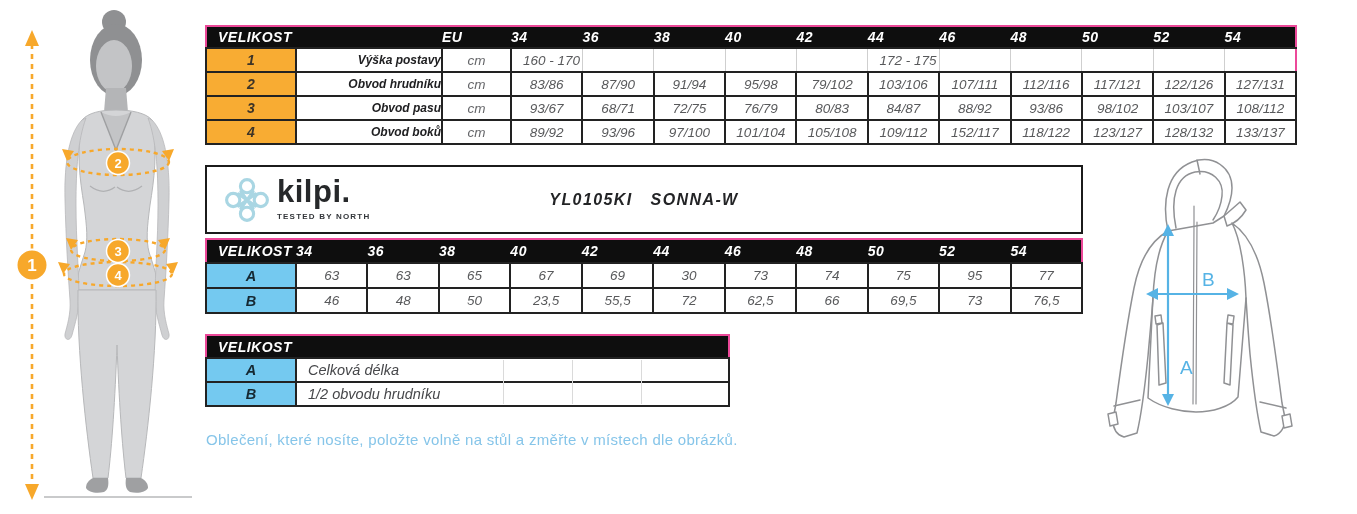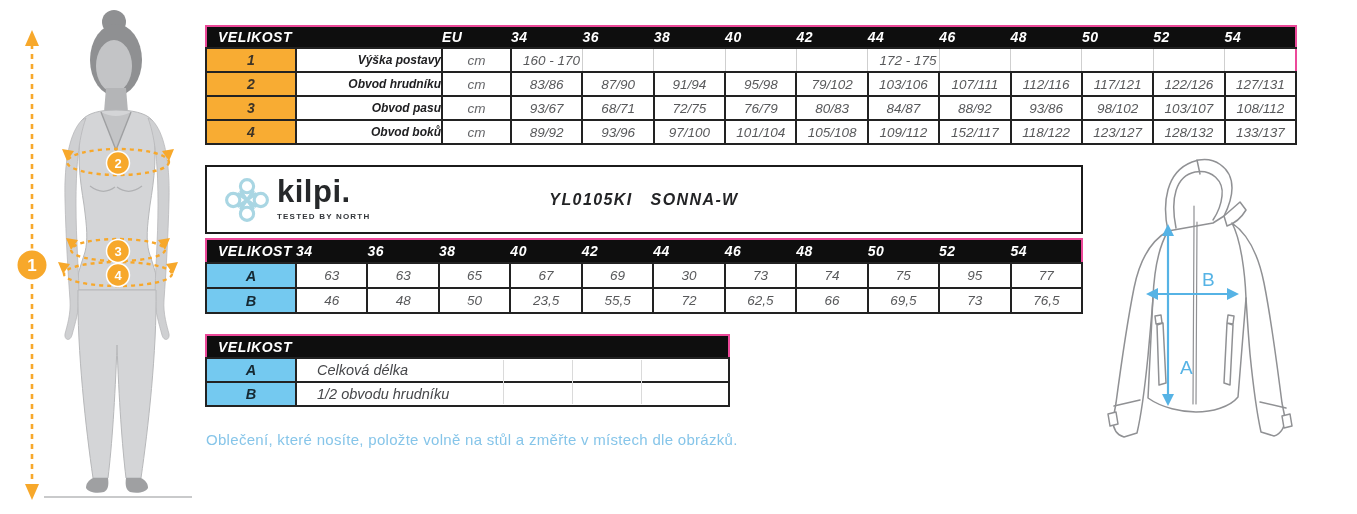--- a/index.html
+++ b/index.html
@@ -22,21 +22,21 @@
 
   .tbl-legend { left:205px; top:334px; width:525px; }
   .tbl-legend th { height:23px; }
   .tbl-legend td { height:24px; }
 
   td.num { background:#F8AC33; font-weight:bold; color:#3d3428; font-size:14px; }
   td.lbl { text-align:right; font-weight:bold; color:#202022; font-size:12px; }
   td.unit { color:#66676a; }
   td.lite { border-left:1px solid #cfcfcf; border-right:1px solid #cfcfcf;padding-left:9px; }
   td.blue { background:#74C9F0; font-weight:bold; color:#152832; font-size:14.5px; }
-  td.desc { text-align:left; padding-left:20px; color:#46474a; font-size:14.5px; }
+  td.desc { text-align:left; padding-left:11px; color:#46474a; font-size:14.5px; }
 
   .legend-line { position:absolute; width:1px; background:#dadada; top:360px; height:44px; }
 
   
   .product-box { position:absolute; left:205px; top:165px; width:878px; height:69px; border:2px solid #1b1b1b; background:#fff;padding-left:28px; }
   .logo { position:absolute; left:16px; top:9px; display:flex; align-items:flex-start; }
   .logo svg { width:48px; height:48px; }
   .logo-text { margin-left:6px; }
   .brand { font-size:31px; font-weight:bold; color:#26282a; letter-spacing:.5px; line-height:32px; }
   .tagline { font-size:8px; font-weight:bold; color:#33363a; letter-spacing:1.2px; margin-top:4px; }

